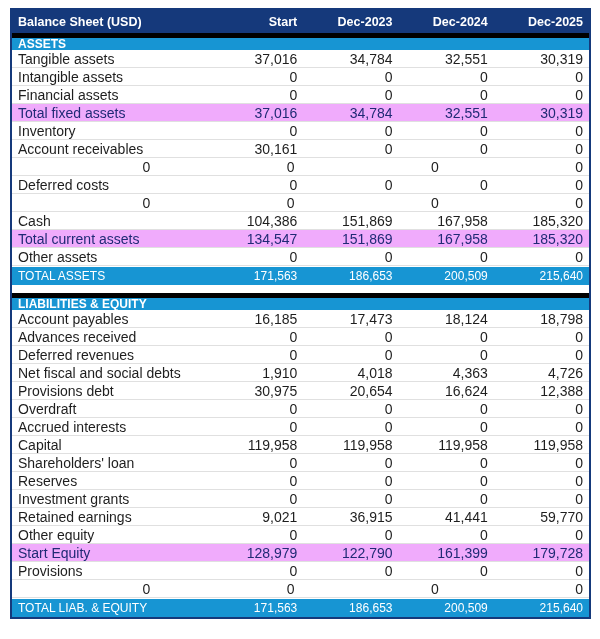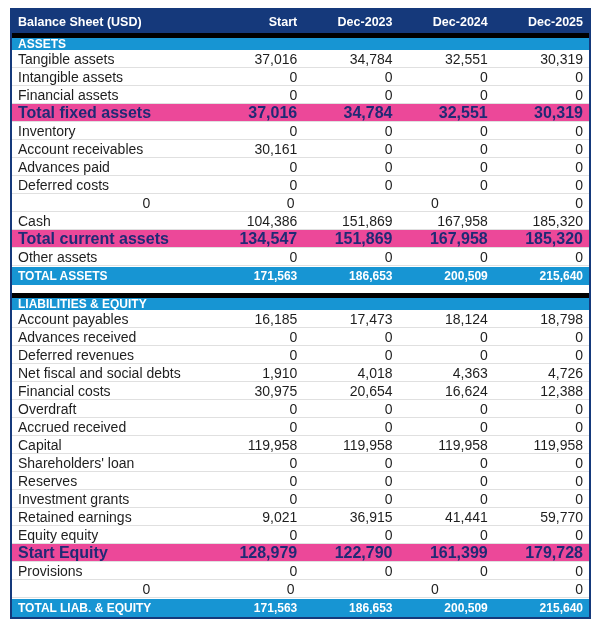--- a/index.html
+++ b/index.html
@@ -53,32 +53,32 @@
   .row.data {
     height: 18px;
     background: #ffffff;
     color: var(--body-text, #1e1e1e);
     font-size: 14px;
     border-bottom: 1px solid var(--divider, #e0e0e0);
   }
   
   .row.subtotal {
     height: 18px;
-    background: #ec4899;
+    background: #f0abfc;
     color: var(--total-text, #202a75);
-    font-weight: bold;
-    font-size: 16px;
+    font-weight: normal;
+    font-size: 14px;
     border-bottom: 1px solid var(--divider, #e0e0e0);
   }
   
   .row.grand {
     height: 19px;
     background: var(--section-bg, #1795d3);
     color: #ffffff;
-    font-weight: bold;
+    font-weight: normal;
     font-size: 12px;
     border-top: 1px solid #ffffff;
   }
   
   .row.gap {
     height: 8px;
     background: #ffffff;
   }
 </style>
 </head>
@@ -132,21 +132,20 @@
         <div class="cell value">0</div>
       </div>
       <div class="row data">
         <div class="cell label">Account receivables</div>
         <div class="cell value">30,161</div>
         <div class="cell value">0</div>
         <div class="cell value">0</div>
         <div class="cell value">0</div>
       </div>
       <div class="row data">
-        <div class="cell label">Advances paid</div>
         <div class="cell value">0</div>
         <div class="cell value">0</div>
         <div class="cell value">0</div>
         <div class="cell value">0</div>
       </div>
       <div class="row data">
         <div class="cell label">Deferred costs</div>
         <div class="cell value">0</div>
         <div class="cell value">0</div>
         <div class="cell value">0</div>
@@ -212,35 +211,35 @@
         <div class="cell value">0</div>
       </div>
       <div class="row data">
         <div class="cell label">Net fiscal and social debts</div>
         <div class="cell value">1,910</div>
         <div class="cell value">4,018</div>
         <div class="cell value">4,363</div>
         <div class="cell value">4,726</div>
       </div>
       <div class="row data">
-        <div class="cell label">Financial costs</div>
+        <div class="cell label">Provisions debt</div>
         <div class="cell value">30,975</div>
         <div class="cell value">20,654</div>
         <div class="cell value">16,624</div>
         <div class="cell value">12,388</div>
       </div>
       <div class="row data">
         <div class="cell label">Overdraft</div>
         <div class="cell value">0</div>
         <div class="cell value">0</div>
         <div class="cell value">0</div>
         <div class="cell value">0</div>
       </div>
       <div class="row data">
-        <div class="cell label">Accrued received</div>
+        <div class="cell label">Accrued interests</div>
         <div class="cell value">0</div>
         <div class="cell value">0</div>
         <div class="cell value">0</div>
         <div class="cell value">0</div>
       </div>
       <div class="row data">
         <div class="cell label">Capital</div>
         <div class="cell value">119,958</div>
         <div class="cell value">119,958</div>
         <div class="cell value">119,958</div>
@@ -268,21 +267,21 @@
         <div class="cell value">0</div>
       </div>
       <div class="row data">
         <div class="cell label">Retained earnings</div>
         <div class="cell value">9,021</div>
         <div class="cell value">36,915</div>
         <div class="cell value">41,441</div>
         <div class="cell value">59,770</div>
       </div>
       <div class="row data">
-        <div class="cell label">Equity equity</div>
+        <div class="cell label">Other equity</div>
         <div class="cell value">0</div>
         <div class="cell value">0</div>
         <div class="cell value">0</div>
         <div class="cell value">0</div>
       </div>
       <div class="row subtotal">
         <div class="cell label">Start Equity</div>
         <div class="cell value">128,979</div>
         <div class="cell value">122,790</div>
         <div class="cell value">161,399</div>

